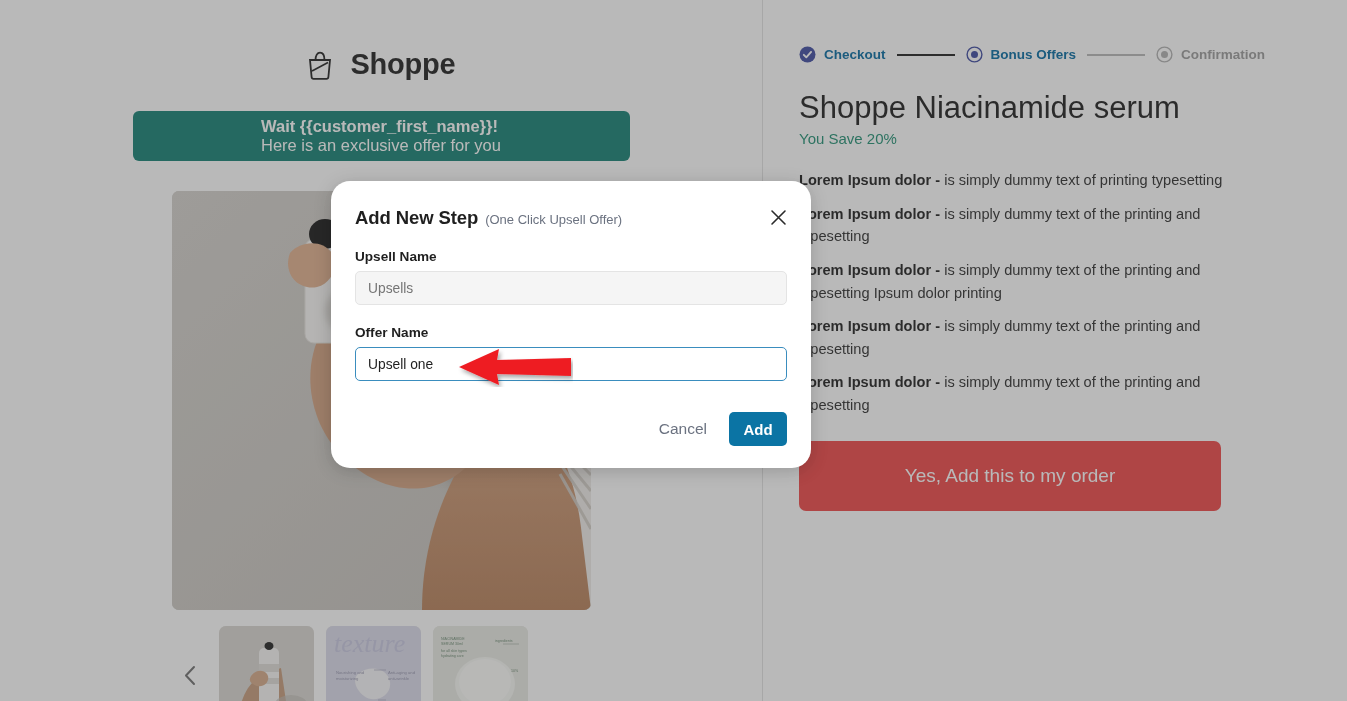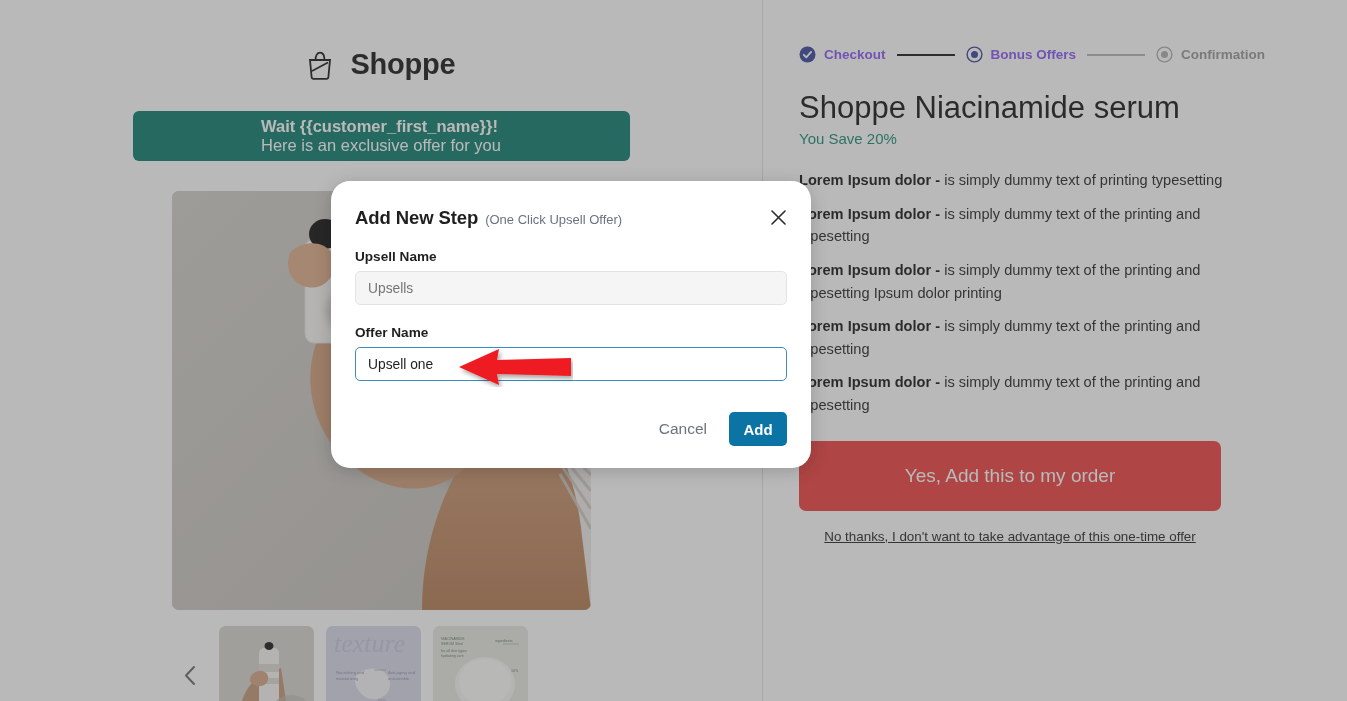--- a/index.html
+++ b/index.html
@@ -87,21 +87,21 @@
   .right-panel {
     flex: 1; height: 701px;
     background: #ffffff;
     padding: 46px 40px 0 36px;
     position: relative;
     overflow: hidden;
   }
 
   .stepper { display: flex; align-items: center; gap: 0; }
   .step { display: flex; align-items: center; gap: 8px; }
-  .step-label { font-size: 13.5px; font-weight: bold; color: #8b5cf6; }
+  .step-label { font-size: 13.5px; font-weight: bold; color: #0369a1; }
   .step-label.dim { color: #9a9a9a; }
   .step-dot { width: 17px; height: 17px; flex: none; }
   .step-line {
     height: 2px; width: 58px; background: #1d1d1d; margin: 0 11px;
   }
   .step-line.dim { background: #b6b6b6; }
 
   .product-title {
     margin-top: 26px;
     font-size: 31px; color: #1a1a1a; font-weight: normal;
@@ -427,21 +427,20 @@
         <b>Lorem Ipsum dolor -</b>
         <span>is simply dummy text of the printing and typesetting</span>
       </li>
       <li>
         <b>Lorem Ipsum dolor -</b>
         <span>is simply dummy text of the printing and typesetting</span>
       </li>
     </ul>
 
     <button class="cta-button">Yes, Add this to my order</button>
-    <a class="decline-link">No thanks, I don't want to take advantage of this one-time offer</a>
   </div>
 </div>
 
 <div id="overlay"></div>
 
 <div class="modal">
   <div class="modal-head">
     <span class="modal-title">Add New Step</span>
     <span class="modal-subtitle">(One Click Upsell Offer)</span>
   </div>

